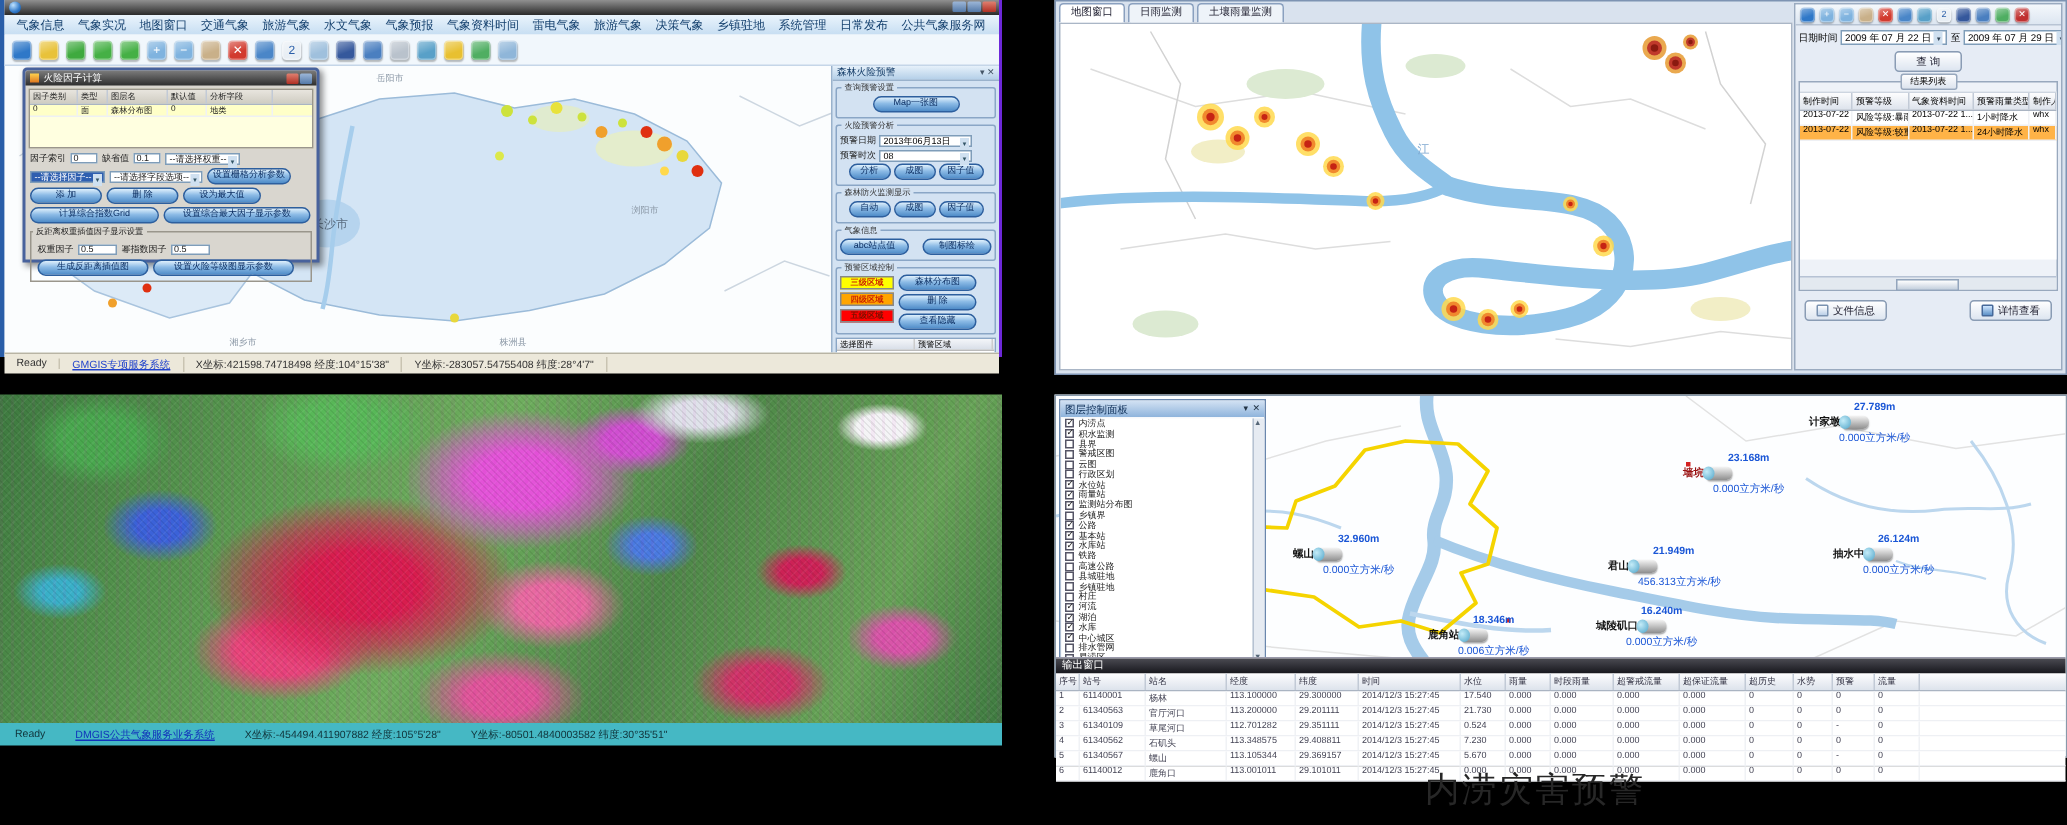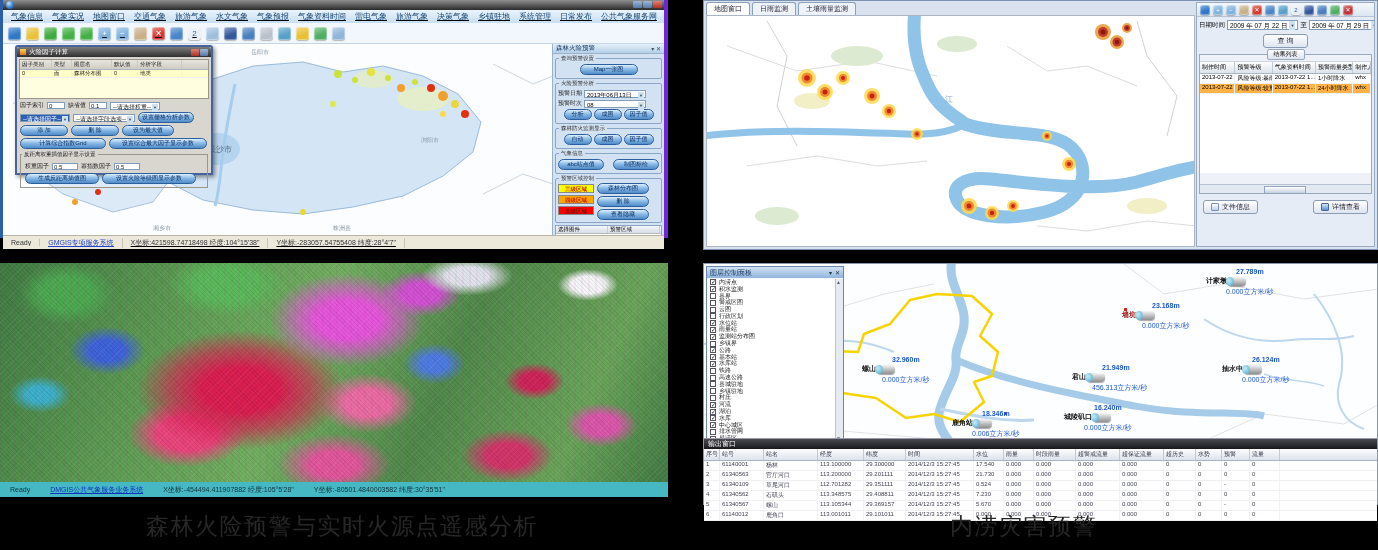--- a/index.html
+++ b/index.html
@@ -16,21 +16,21 @@
     color:#fff;font-size:8px;line-height:13px;text-align:center;box-shadow:inset 0 0 0 1px rgba(255,255,255,.35),0 1px 1px rgba(0,0,0,.25);}
   .g-head{display:flex;border-bottom:1px solid #aab4c2;background:linear-gradient(#fdfdfe,#dde3ec);}
   .g-hc{border-right:1px solid #c2cad6;padding:1px 2px;overflow:hidden;white-space:nowrap;}
   .g-row{display:flex;border-bottom:1px solid #eef0f4;background:#fff;}
   .g-c{border-right:1px solid #f0f2f5;padding:0 2px;overflow:hidden;white-space:nowrap;}
   .g-sel{background:#ffb347;}
   .cb{width:6px;height:6px;border:1px solid #556;background:#fff;display:inline-block;position:relative;flex:none;}
   .cb.on::after{content:"✓";font-size:6px;line-height:6px;position:absolute;top:-1px;left:0;color:#111;}
 
   
-  #tl{position:absolute;left:0;top:0;width:668px;height:238px;background:#eef3f9;border-left:3px solid #2a5ea8;border-right:4px solid #6d28d9;text-decoration:underline;}
+  #tl{position:absolute;left:0;top:0;width:668px;height:238px;background:#eef3f9;border-left:3px solid #2a5ea8;border-right:2px solid #6d28d9;}
   .tl-titlebar{height:10px;background:linear-gradient(#909090,#2a2a2a);position:relative;}
   .orb{position:absolute;left:3px;top:1px;width:8px;height:8px;border-radius:50%;
     background:radial-gradient(circle at 35% 30%,#bfe2ff,#2f78c8 60%,#11488e);}
   .winbtns{position:absolute;right:2px;top:1px;display:flex;gap:1px;}
   .wb{width:9px;height:7px;border-radius:1px;}
   .wb-min,.wb-max{background:linear-gradient(#9db7d8,#5479a8);}
   .wb-close{background:linear-gradient(#e08070,#b03024);}
   .tl-menubar{height:13px;background:linear-gradient(#eaf4fc,#c7def2);display:flex;align-items:center;
     gap:9px;padding:0 8px;font-size:8px;color:#14406e;white-space:nowrap;overflow:hidden;}
   .menu-item{cursor:default;}
@@ -874,15 +874,14 @@
             <span class="g-c" style="width: 44px;">0.000</span>
             <span class="g-c" style="width: 32px;">0</span>
             <span class="g-c" style="width: 26px;">0</span>
             <span class="g-c" style="width: 28px;">0</span>
             <span class="g-c" style="width: 30px;">0</span>
           </div>
         </div>
     </div>
   </div>
 
-  <div class="caption" id="cap-left">森林火险预警与实时火源点遥感分析</div>
   <div class="caption" id="cap-right">内涝灾害预警</div>
 </div>
 
 </body></html>

